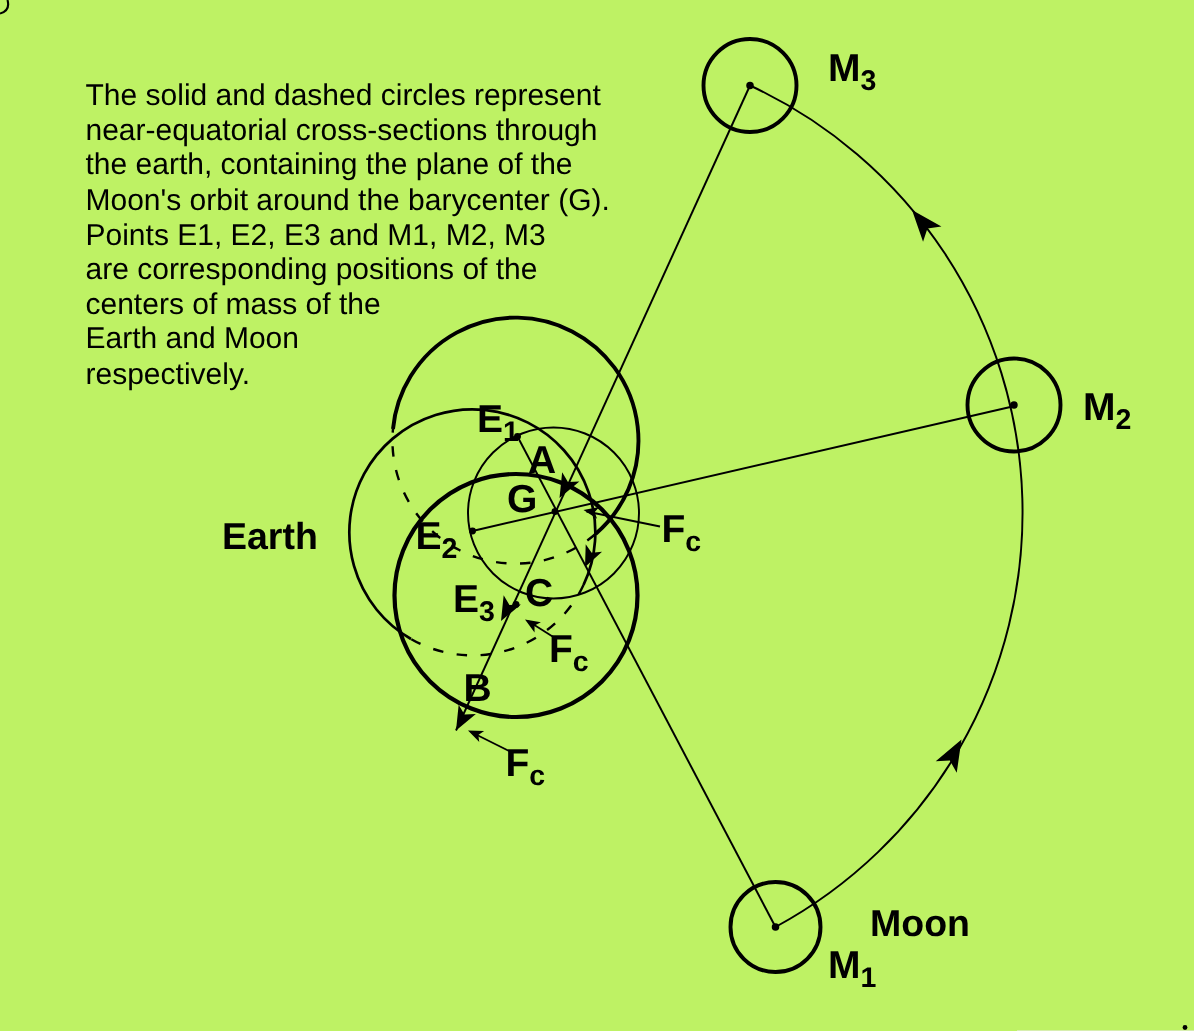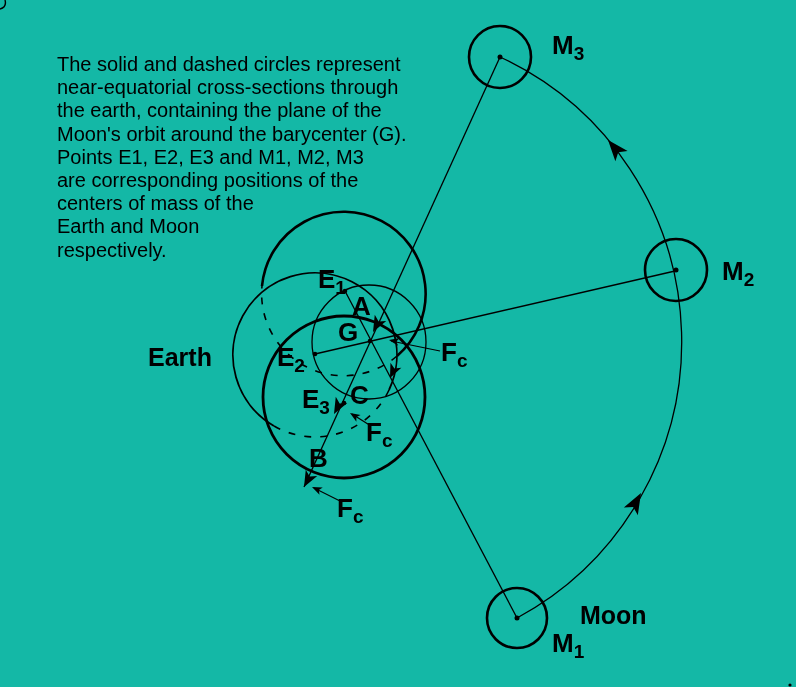--- a/index.html
+++ b/index.html
@@ -1,17 +1,17 @@
 <!DOCTYPE html>
 <html><head>
 <meta charset="utf-8">
 <style>
   html,body{margin:0;padding:0;background:#e9e9e9;}
   #stage{
-    position:relative;width:796px;height:687px;background:#14b8a6;
+    position:relative;width:796px;height:687px;background:#bef264;
     font-family:"Liberation Sans", sans-serif;color:#000;overflow:hidden;
   }
   #description{
     position:absolute;left:57px;top:53px;width:400px;
     font-size:20px;line-height:23.2px;white-space:pre-line;
     font-family:"Liberation Sans", sans-serif;color:#000;
   }
   svg{position:absolute;left:0;top:0;}
   svg text{font-family:"Liberation Sans", sans-serif;fill:#000;}
   .pt-label{font-size:26px;font-weight:bold;}

